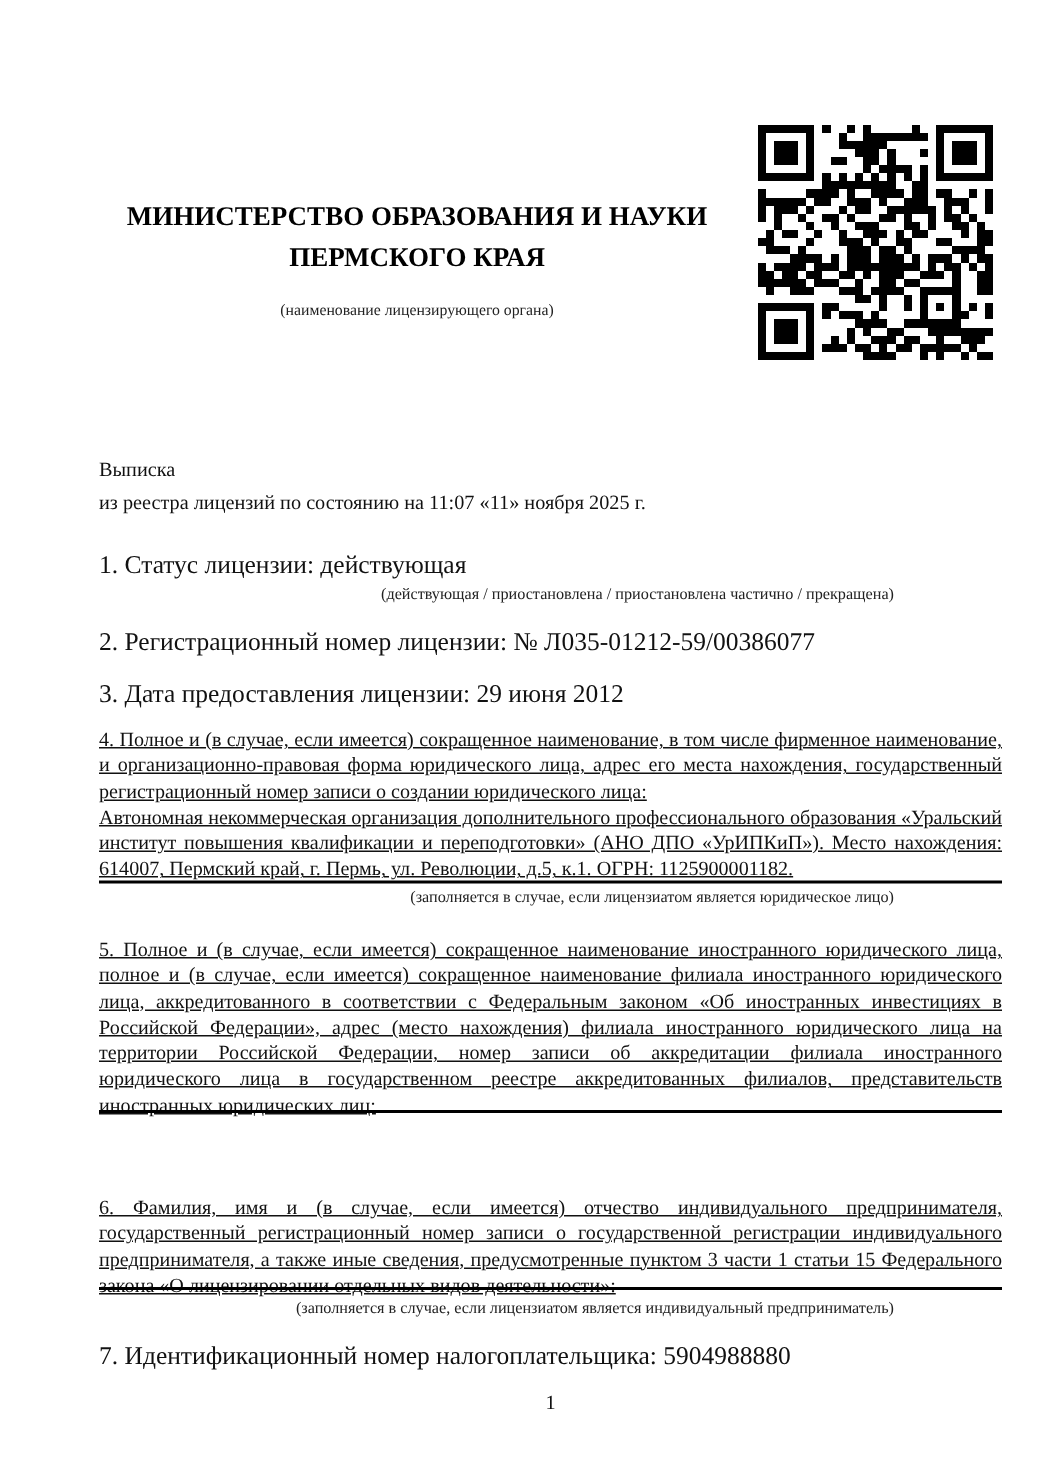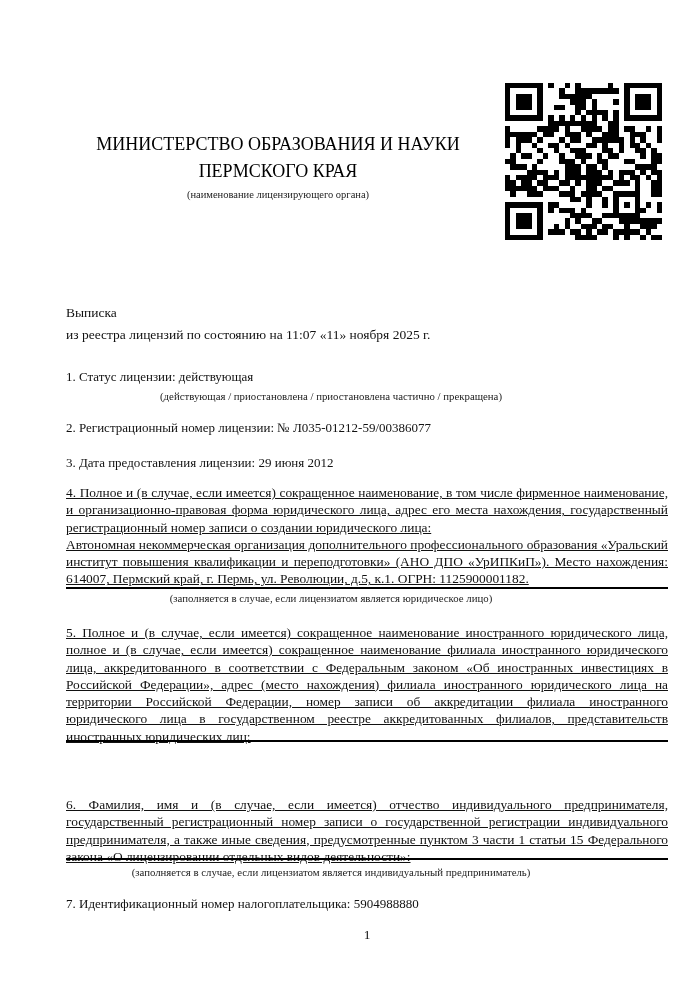--- a/index.html
+++ b/index.html
@@ -7,26 +7,26 @@
     position:relative;
     width:700px;height:989px;
     background:#ffffff;
     font-family:"Liberation Serif","DejaVu Serif",serif;
     color:#111111;
     overflow:hidden;
   }
   .abs{position:absolute;}
   .qr{left:505px;top:83px;width:157px;height:157px;}
   .ministry{left:66px;top:131px;width:424px;text-align:center;}
-  .ministry-line{font-weight:normal;font-size:18px;line-height:27px;white-space:nowrap;color:#000;}
-  .ministry-sub{font-size:10.5px;line-height:13px;margin-top:3px;color:#222;}
+  .ministry-line{font-weight:bold;font-size:18px;line-height:27px;white-space:nowrap;color:#000;}
+  .ministry-sub{font-size:10.5px;line-height:13px;margin-top:16px;color:#222;}
   .doc-title{left:66px;top:302px;width:602px;font-size:13.5px;line-height:22px;}
-  .line-item{left:66px;width:602px;font-size:13px;line-height:17px;}
+  .line-item{left:66px;width:602px;font-size:17px;line-height:17px;}
   .para{left:66px;width:602px;font-size:13.4px;line-height:17.3px;text-align:justify;text-decoration:underline;}
-  .caption{left:66px;width:530px;text-align:center;font-size:10.8px;line-height:13px;color:#222;}
+  .caption{left:66px;width:530px;text-align:right;font-size:10.8px;line-height:13px;color:#222;}
   .rule{left:66px;width:602px;height:0;border-top:2px solid #000;}
   .page-num{left:66px;top:927px;width:602px;text-align:center;font-size:13.5px;}
 </style>
 </head>
 <body>
 
 <div class="page">
 
   <div class="abs qr">
     <svg id="qr-svg" width="157" height="157" viewBox="0 0 157 157" shape-rendering="crispEdges">

